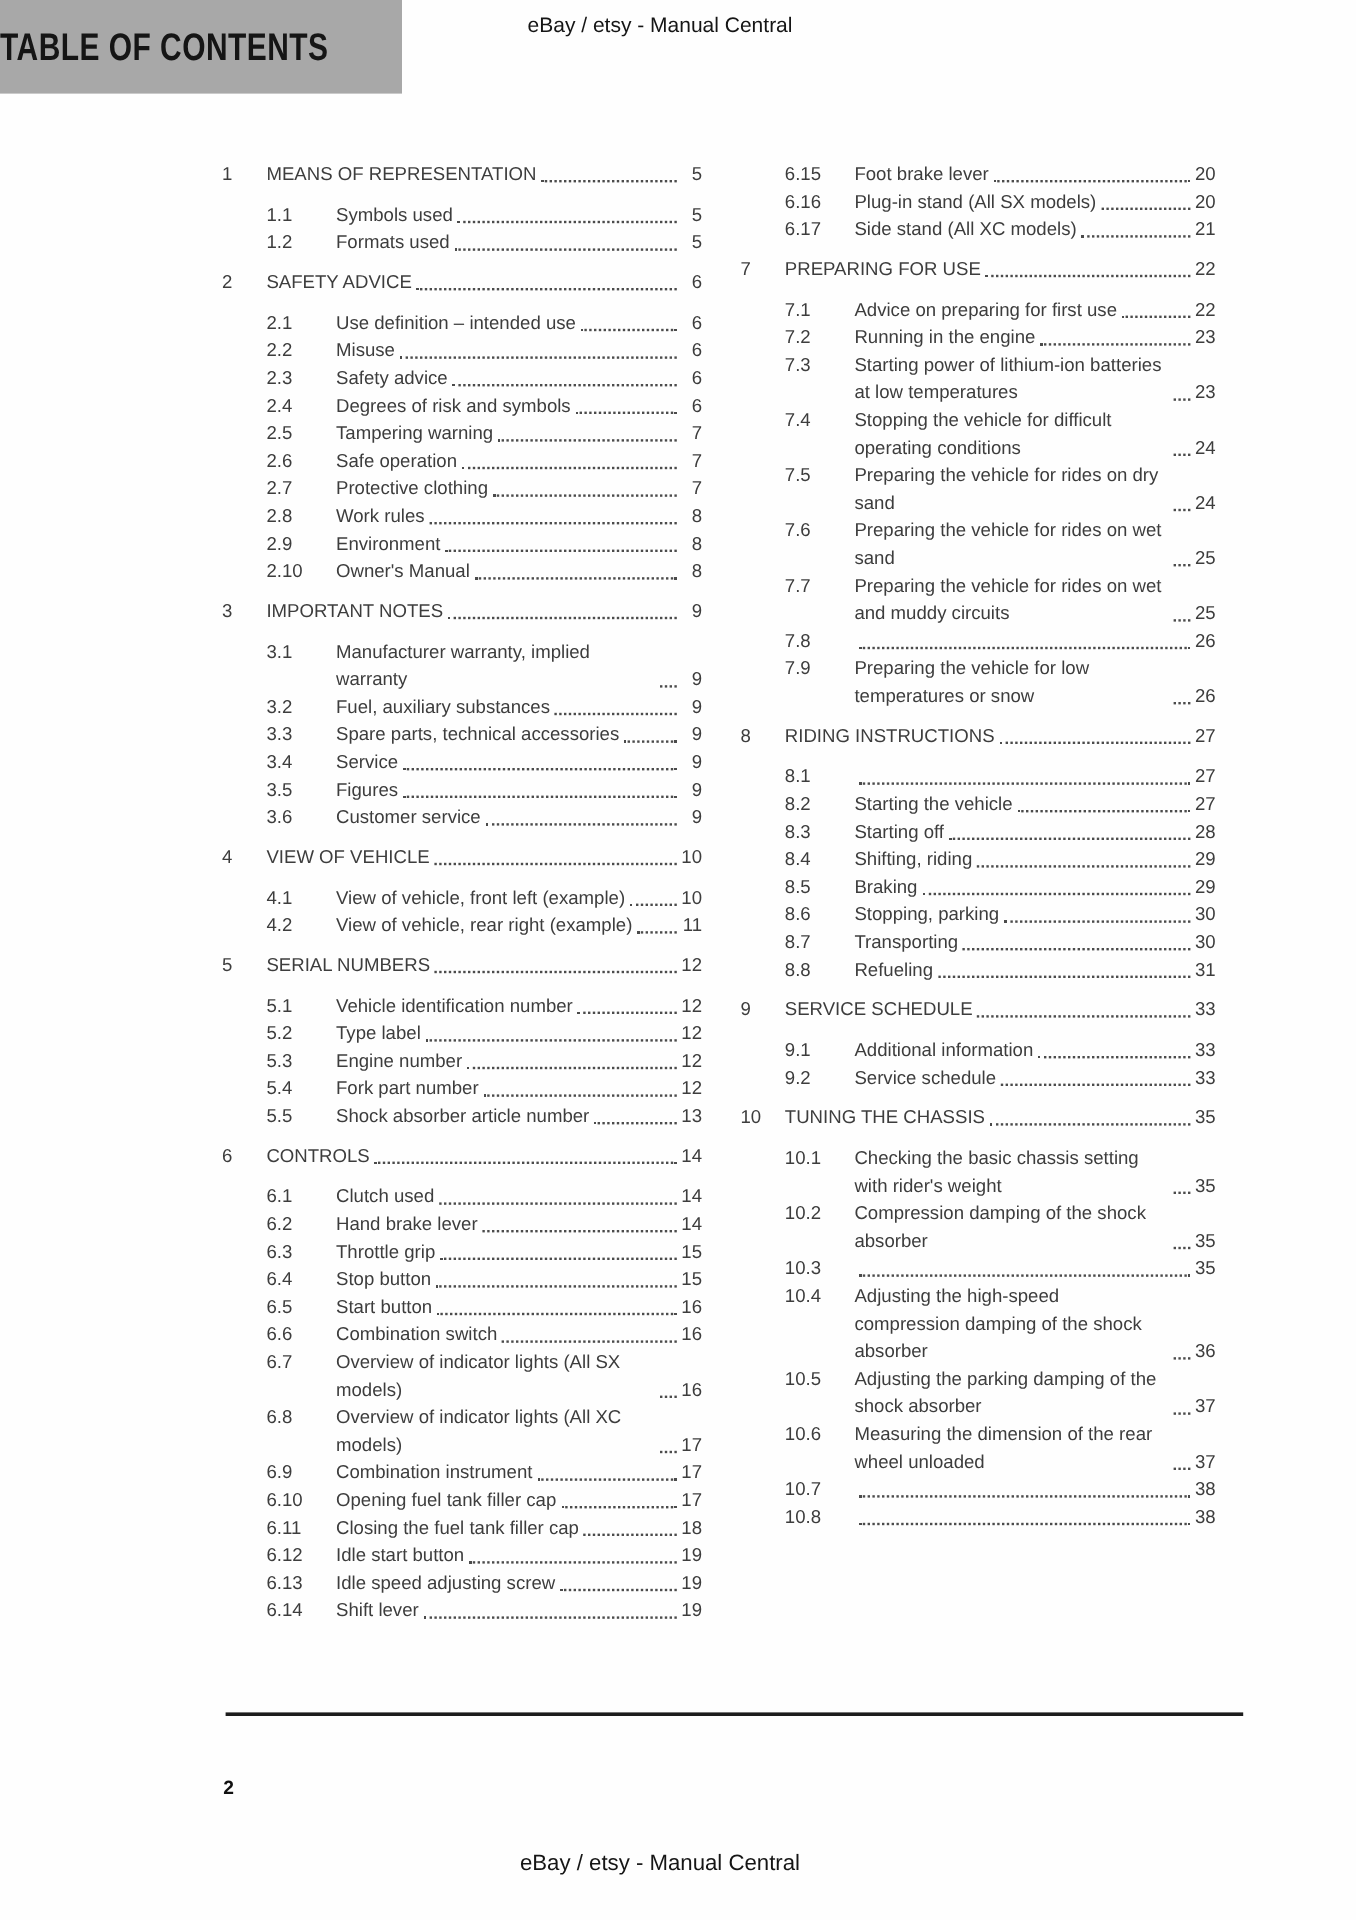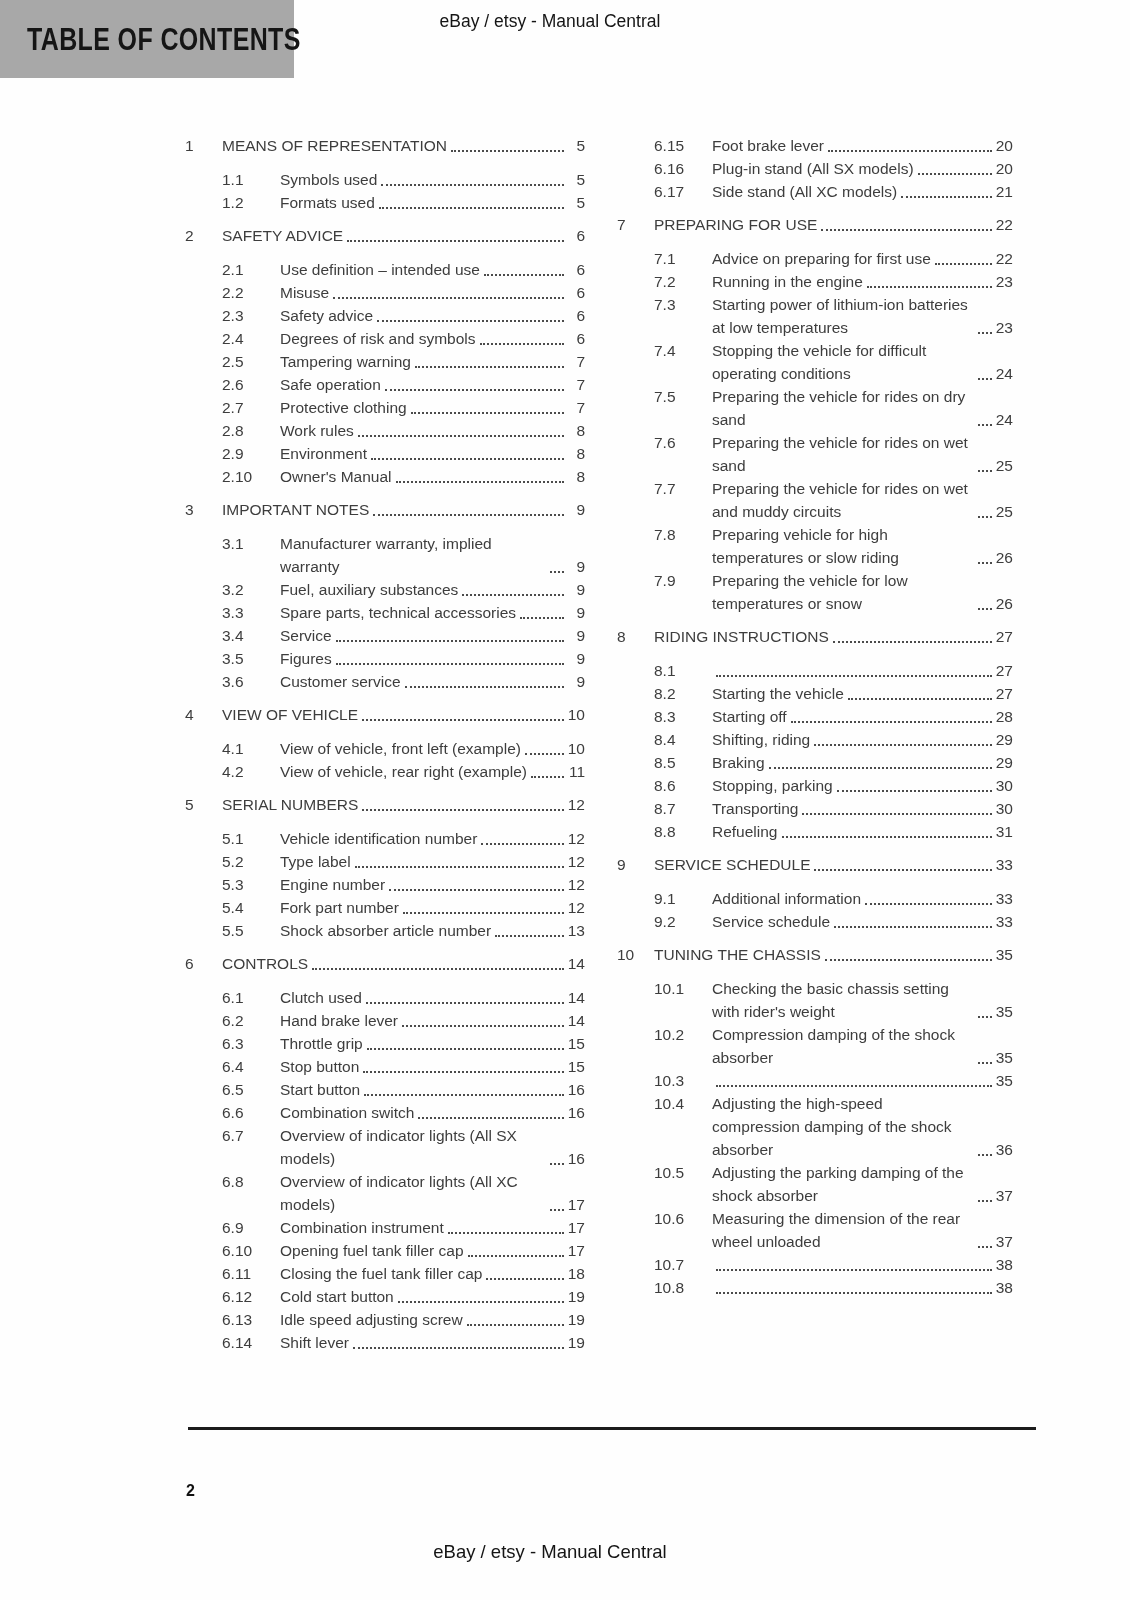--- a/index.html
+++ b/index.html
@@ -12,25 +12,24 @@
     height: 1600px;
     background: #fefefe;
     margin: 0 auto;
     overflow: hidden;
   }
 
   
   .title-box {
     position: absolute;
     left: 0; top: 0;
-    width: 294px; height: 78px;
+    width: 335px; height: 78px;
     background: #a8a8a8;
     display: flex;
     align-items: center;
-    padding-left: 27px;
   }
   .title-text {
     font-weight: 700;
     font-size: 32px;
     color: #151515;
     white-space: nowrap;
     transform: scaleX(0.78);
     transform-origin: left center;
     letter-spacing: 0.5px;
   }
@@ -360,21 +359,21 @@
     <span class="pg">17</span>
   </div>
         <div class="entry lvl2">
     <span class="num">6.11</span>
     <span class="title">Closing the fuel tank filler cap</span>
     <span class="dots"></span>
     <span class="pg">18</span>
   </div>
         <div class="entry lvl2">
     <span class="num">6.12</span>
-    <span class="title">Cold start button</span>
+    <span class="title">Idle start button</span>
     <span class="dots"></span>
     <span class="pg">19</span>
   </div>
         <div class="entry lvl2">
     <span class="num">6.13</span>
     <span class="title">Idle speed adjusting screw</span>
     <span class="dots"></span>
     <span class="pg">19</span>
   </div>
         <div class="entry lvl2">
@@ -446,21 +445,20 @@
     <span class="pg">25</span>
   </div>
         <div class="entry lvl2">
     <span class="num">7.7</span>
     <span class="title">Preparing the vehicle for rides on wet and muddy circuits</span>
     <span class="dots"></span>
     <span class="pg">25</span>
   </div>
         <div class="entry lvl2">
     <span class="num">7.8</span>
-    <span class="title">Preparing vehicle for high temperatures or slow riding</span>
     <span class="dots"></span>
     <span class="pg">26</span>
   </div>
         <div class="entry lvl2">
     <span class="num">7.9</span>
     <span class="title">Preparing the vehicle for low temperatures or snow</span>
     <span class="dots"></span>
     <span class="pg">26</span>
   </div>
         <div class="entry lvl1">

